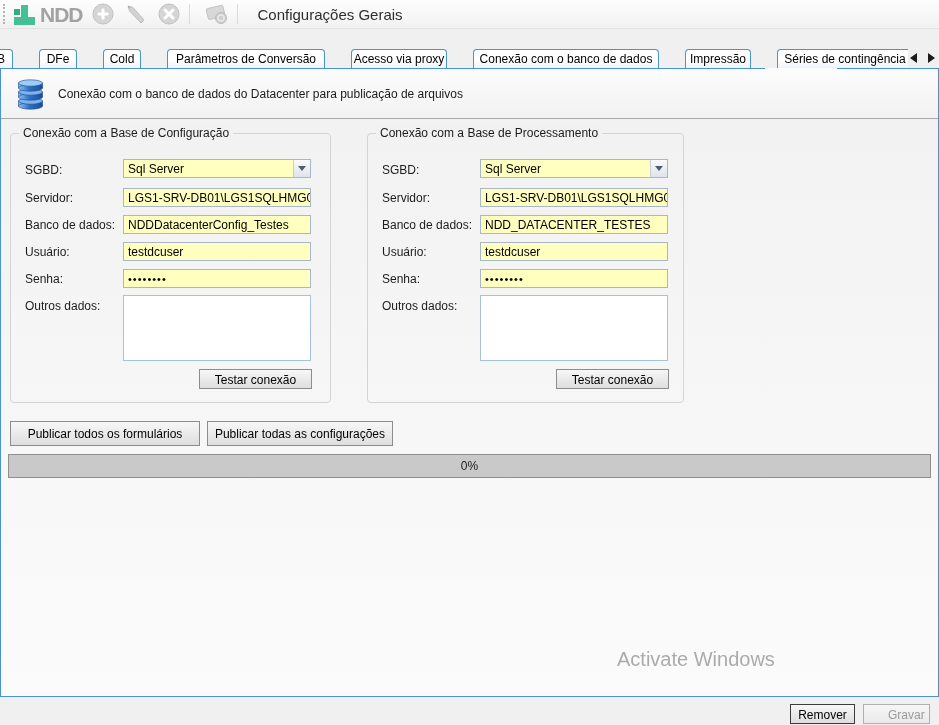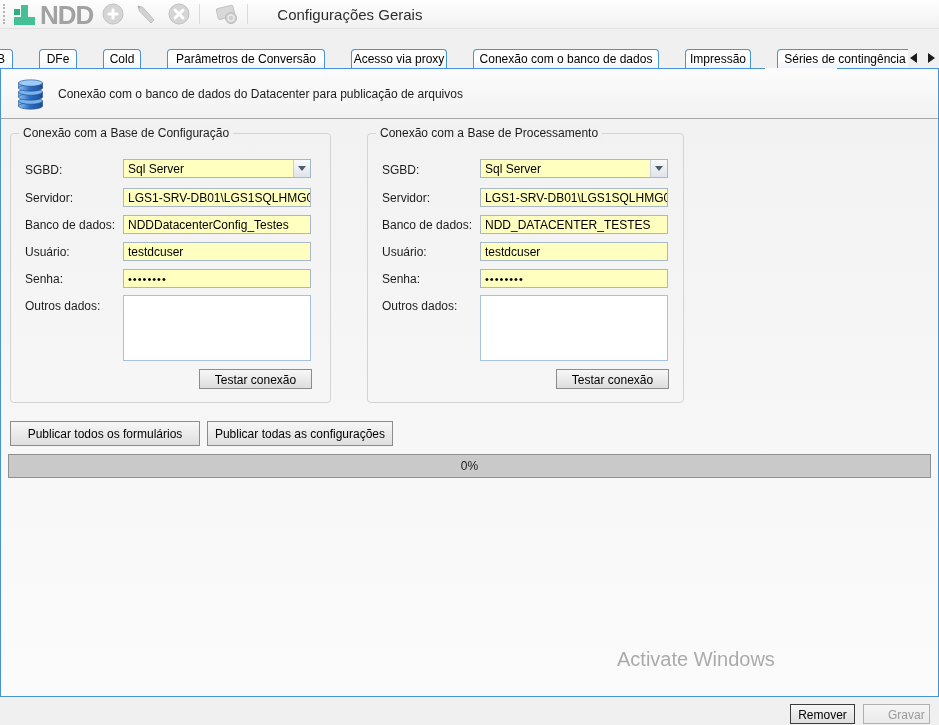--- a/index.html
+++ b/index.html
@@ -12,24 +12,24 @@
 
   
   .toolbar {
     position:absolute; top:0; left:0; width:939px; height:29px;
     background:linear-gradient(#fefefe,#f1f1f1);
     border-bottom:1px solid #e2e2e2;
     display:flex; align-items:center;
   }
   .grip { width:3px; height:20px; margin-left:3px; border-left:2px dotted #b4b4b4; }
   .logo { display:flex; align-items:flex-end; margin-left:8px; }
-  .logo-text { font-weight:bold; font-size:26px; color:#a2a2a2; letter-spacing:-1px; line-height:20px; margin-left:3px; }
+  .logo-text { font-weight:bold; font-size:21px; color:#a2a2a2; letter-spacing:-1px; line-height:20px; margin-left:3px; }
   .tb-btn { width:26px; height:26px; margin-left:7px; display:flex; align-items:center; justify-content:center; }
   .sep { width:1px; height:20px; background:#dadada; margin:0 7px; }
-  .tb-title { font-size:15px; color:#2e2e2e; margin-left:22px; }
+  .tb-title { font-size:15px; color:#2e2e2e; margin-left:13px; }
 
   
   .tabstrip {
     position:absolute; top:46px; left:0; width:908px; height:22px;
     display:flex; align-items:flex-end; overflow:hidden;
   }
   .tab {
     flex:0 0 auto; height:19px; line-height:18px; margin-right:2px;
     text-align:center; white-space:nowrap; overflow:hidden;
     border:1px solid #4694d4; border-bottom:none;

